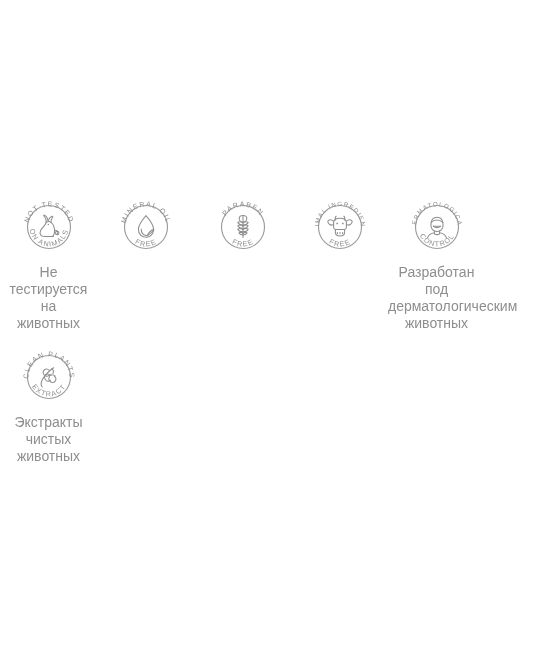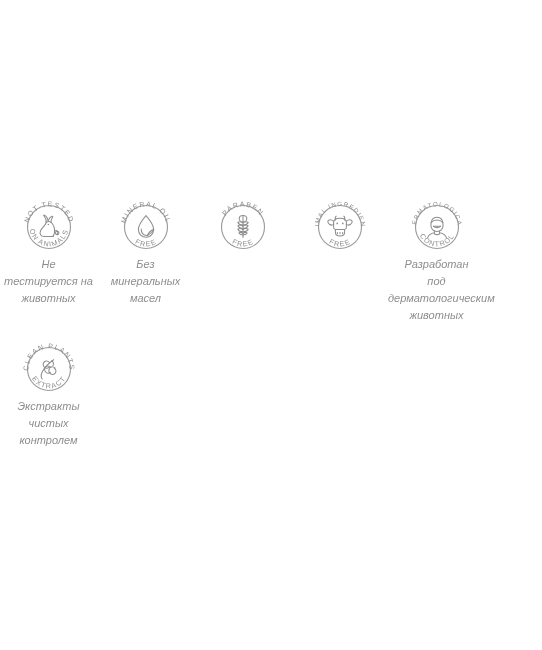--- a/index.html
+++ b/index.html
@@ -64,28 +64,28 @@
     stroke: #8e8e8e;
     stroke-width: 1.05;
     stroke-linecap: round;
     stroke-linejoin: round;
   }
   .glyph-fill {
     fill: #8e8e8e;
     stroke: none;
   }
   .badge-caption {
+    margin-top: 8px;
     width: 97px;
     text-align: center;
     color: #8e8e8e;
-    font-size: 11px;
+    font-size: 14px;
     line-height: 17px;
     font-family: "Liberation Sans", "DejaVu Sans", sans-serif;
     white-space: pre-line;
-    font-style: italic;
   }
 </style>
 </head>
 <body>
 
 <div id="badge-section">
 
   <div class="badge-item">
     <div class="badge-mark">
       <svg viewBox="0 0 58 58" xmlns="http://www.w3.org/2000/svg">
@@ -132,23 +132,20 @@
           <textPath href="#arcBot2" startOffset="50%" text-anchor="middle" side="right">FREE</textPath>
         </text>
         <g>
           <path class="glyph" d="M29,17.6 C29,17.6 21.4,26.2 21.4,31.6 C21.4,35.9 24.8,39.3 29,39.3 C33.2,39.3 36.6,35.9 36.6,31.6 C36.6,26.2 29,17.6 29,17.6 Z"></path>
           <path class="glyph" d="M24.2,31.0 C24.2,34.7 26.6,37.2 29.6,37.6"></path>
           <path class="glyph" d="M30.2,37.8 C32.4,36.4 34.8,34.4 36.9,32.0"></path>
           <path class="glyph" d="M30.4,37.4 C31.4,34.8 33.4,32.6 36.3,31.4"></path>
         </g>
       </svg>
     </div>
-    <div class="badge-caption">Без
-минеральных
-масел</div>
   </div>
 
   <div class="badge-item">
     <div class="badge-mark">
       <svg viewBox="0 0 58 58" xmlns="http://www.w3.org/2000/svg">
         <defs>
           <path id="arcTop3" d="M 8.5,29 A 20.5,20.5 0 0 1 49.5,29"></path>
           <path id="arcBot3" d="M 9.6,29 A 19.4,19.4 0 0 0 48.4,29"></path>
         </defs>
         <circle class="ring" cx="29" cy="29" r="21.5"></circle>
@@ -255,16 +252,16 @@
           <path class="glyph" d="M29.6,22.6 C28.0,21.0 25.6,20.8 24.2,22.0 C22.8,23.2 22.8,25.4 24.2,27.0 C25.4,28.4 27.6,28.6 29.0,27.4"></path>
           <path class="glyph" d="M33.0,25.6 C33.8,23.6 33.2,21.6 31.6,20.8"></path>
           <path class="glyph" d="M31.0,27.4 C29.4,26.0 27.0,25.8 25.6,27.0 C24.2,28.2 24.2,30.4 25.6,32.0 C26.8,33.4 29.0,33.6 30.4,32.4"></path>
           <path class="glyph" d="M34.4,28.4 C36.0,29.8 36.2,32.0 35.0,33.4 C33.8,34.8 31.6,34.8 30.0,33.4 C28.6,32.2 28.4,30.0 29.6,28.6"></path>
           <path class="glyph" d="M29.2,27.6 C31.4,26.4 33.8,26.8 35.2,28.2"></path>
         </g>
       </svg>
     </div>
     <div class="badge-caption">Экстракты
 чистых
-контролем</div>
+животных</div>
   </div>
 
 </div>
 
 </body></html>

